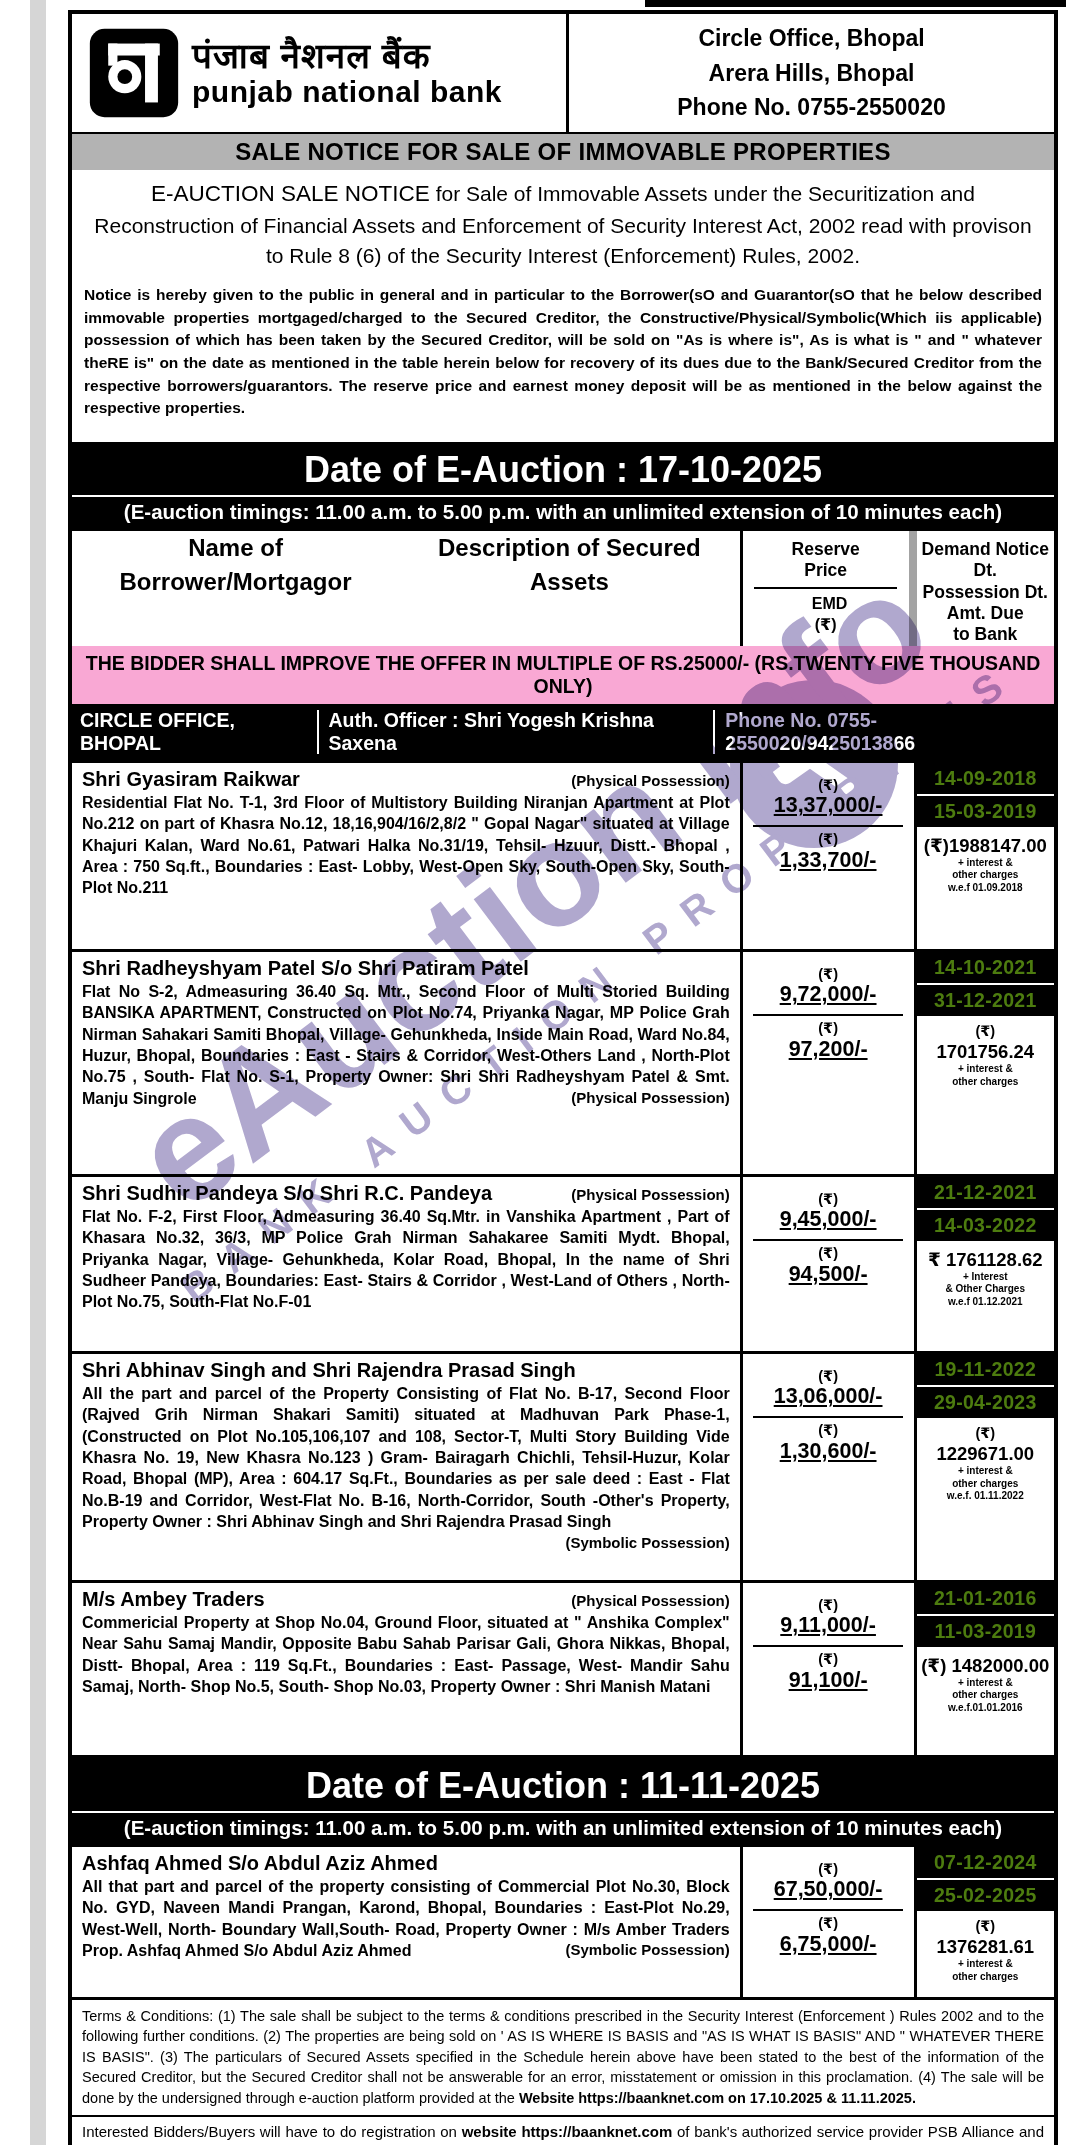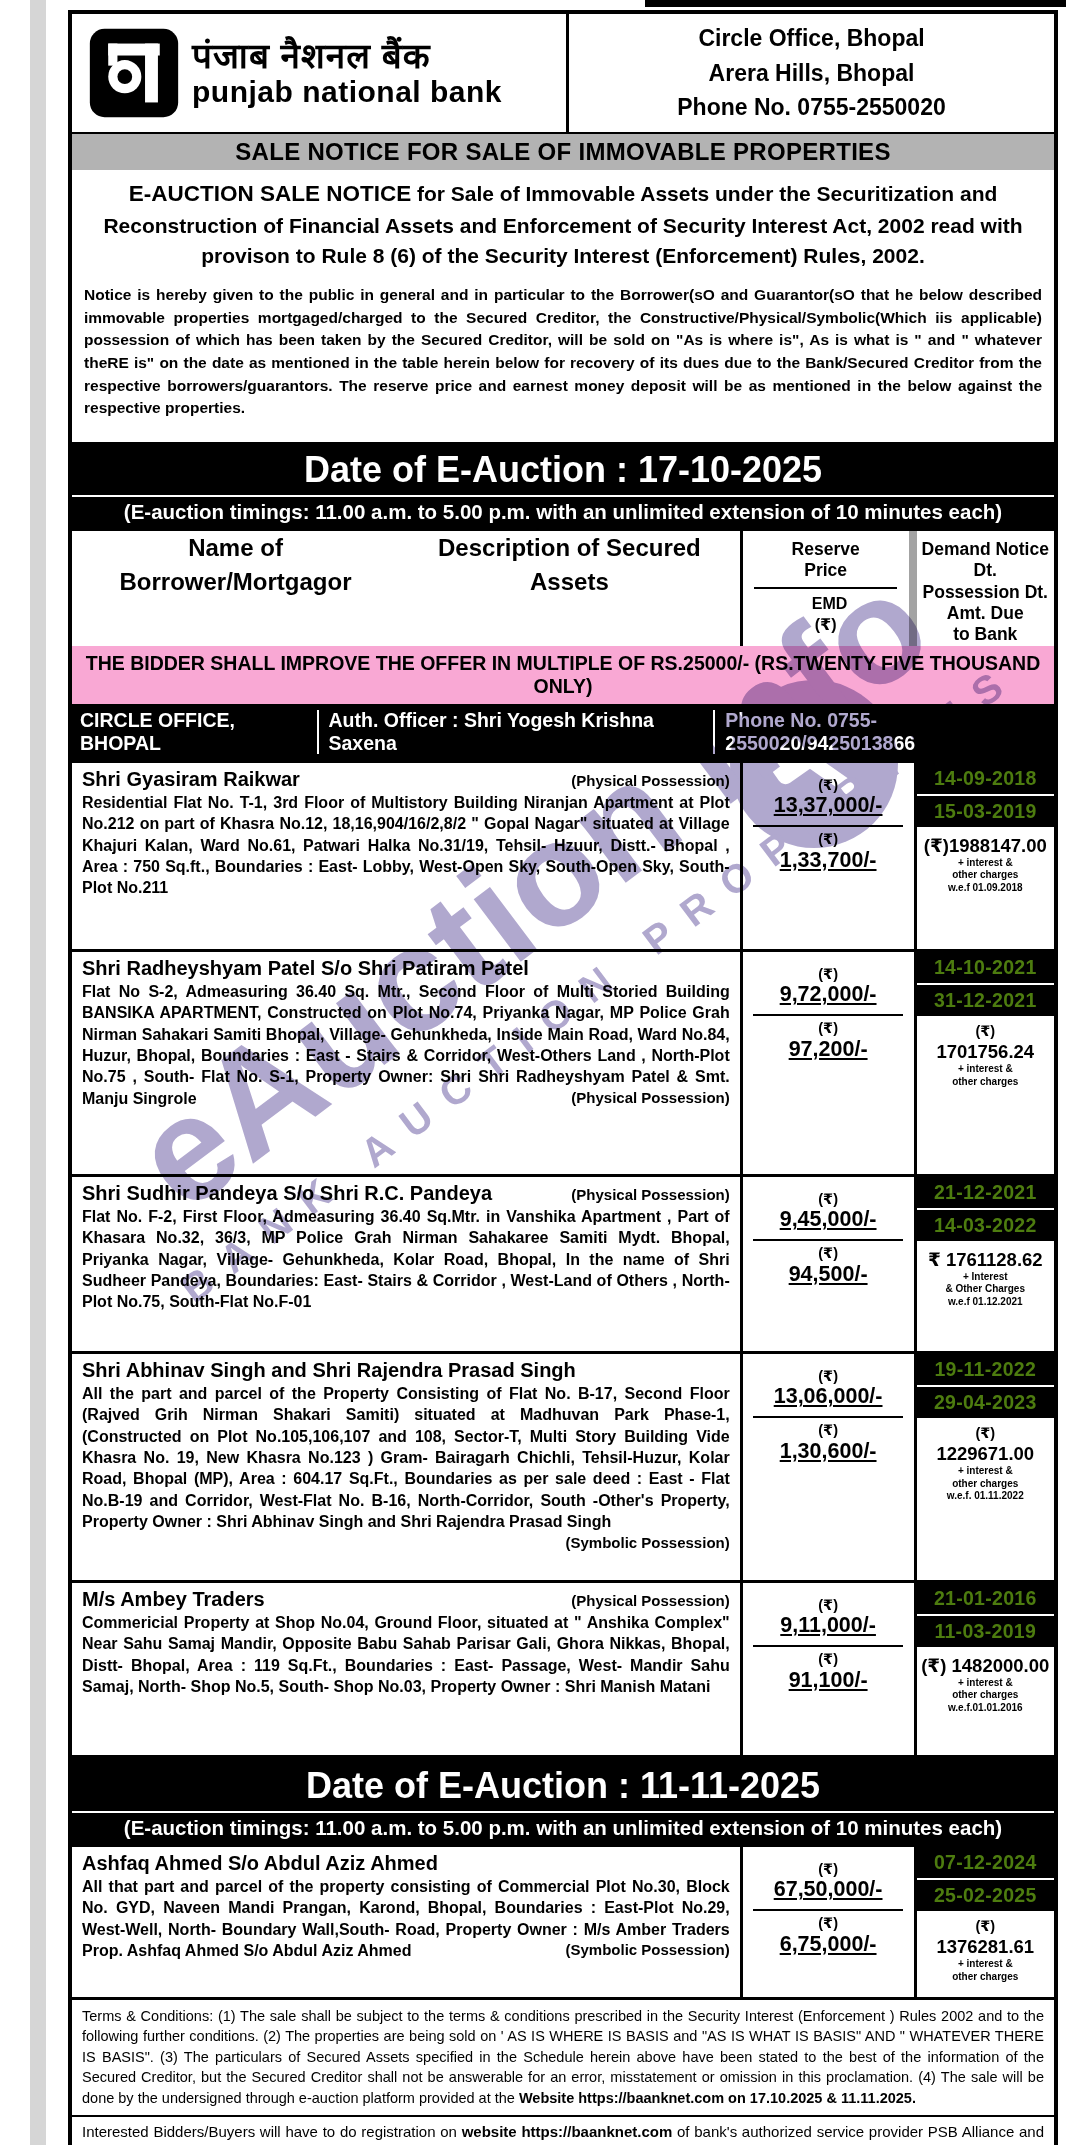--- a/index.html
+++ b/index.html
@@ -20,21 +20,21 @@
   .logo-cell{width:478px;display:flex;align-items:center;padding-left:16px;gap:12px;}
   .logo-mark{width:92px;height:92px;flex:0 0 auto;}
   .logo-text{display:flex;flex-direction:column;justify-content:center;}
   .logo-hindi{font-size:35px;font-weight:bold;line-height:1.05;letter-spacing:1px;}
   .logo-eng{font-size:30px;font-weight:bold;line-height:1.1;letter-spacing:.5px;}
   .office-cell{flex:1;border-left:3px solid #000;display:flex;flex-direction:column;justify-content:center;text-align:center;}
   .office-cell div{font-size:23px;font-weight:bold;line-height:1.5;}
 
   .gray-banner{background:#b3b3b3;text-align:center;font-size:24px;font-weight:bold;padding:4px 2px;letter-spacing:.3px;}
 
-  .enotice{padding:8px 14px 6px;text-align:center;font-size:21px;font-weight:bold;line-height:1.45;min-height:96px;}
+  .enotice{padding:8px 14px 6px;text-align:center;font-size:21px;font-weight:normal;line-height:1.45;min-height:96px;}
   .enotice .lead{font-size:22.5px;}
 
   .intro{padding:4px 12px 8px;font-size:15.5px;font-weight:bold;text-align:justify;line-height:1.46;min-height:150px;}
 
   .black-banner{background:#000;color:#fff;text-align:center;}
   .black-banner .date-line{font-size:36px;font-weight:bold;padding:7px 0 4px;}
   .black-banner .timing-line{font-size:20.5px;font-weight:bold;padding:3px 0 7px;border-top:2px solid #fff;}
 
   .tgrid{display:grid;grid-template-columns:68.3% 17.7% 14%;}
   .theader{min-height:112px;border-bottom:0;}

